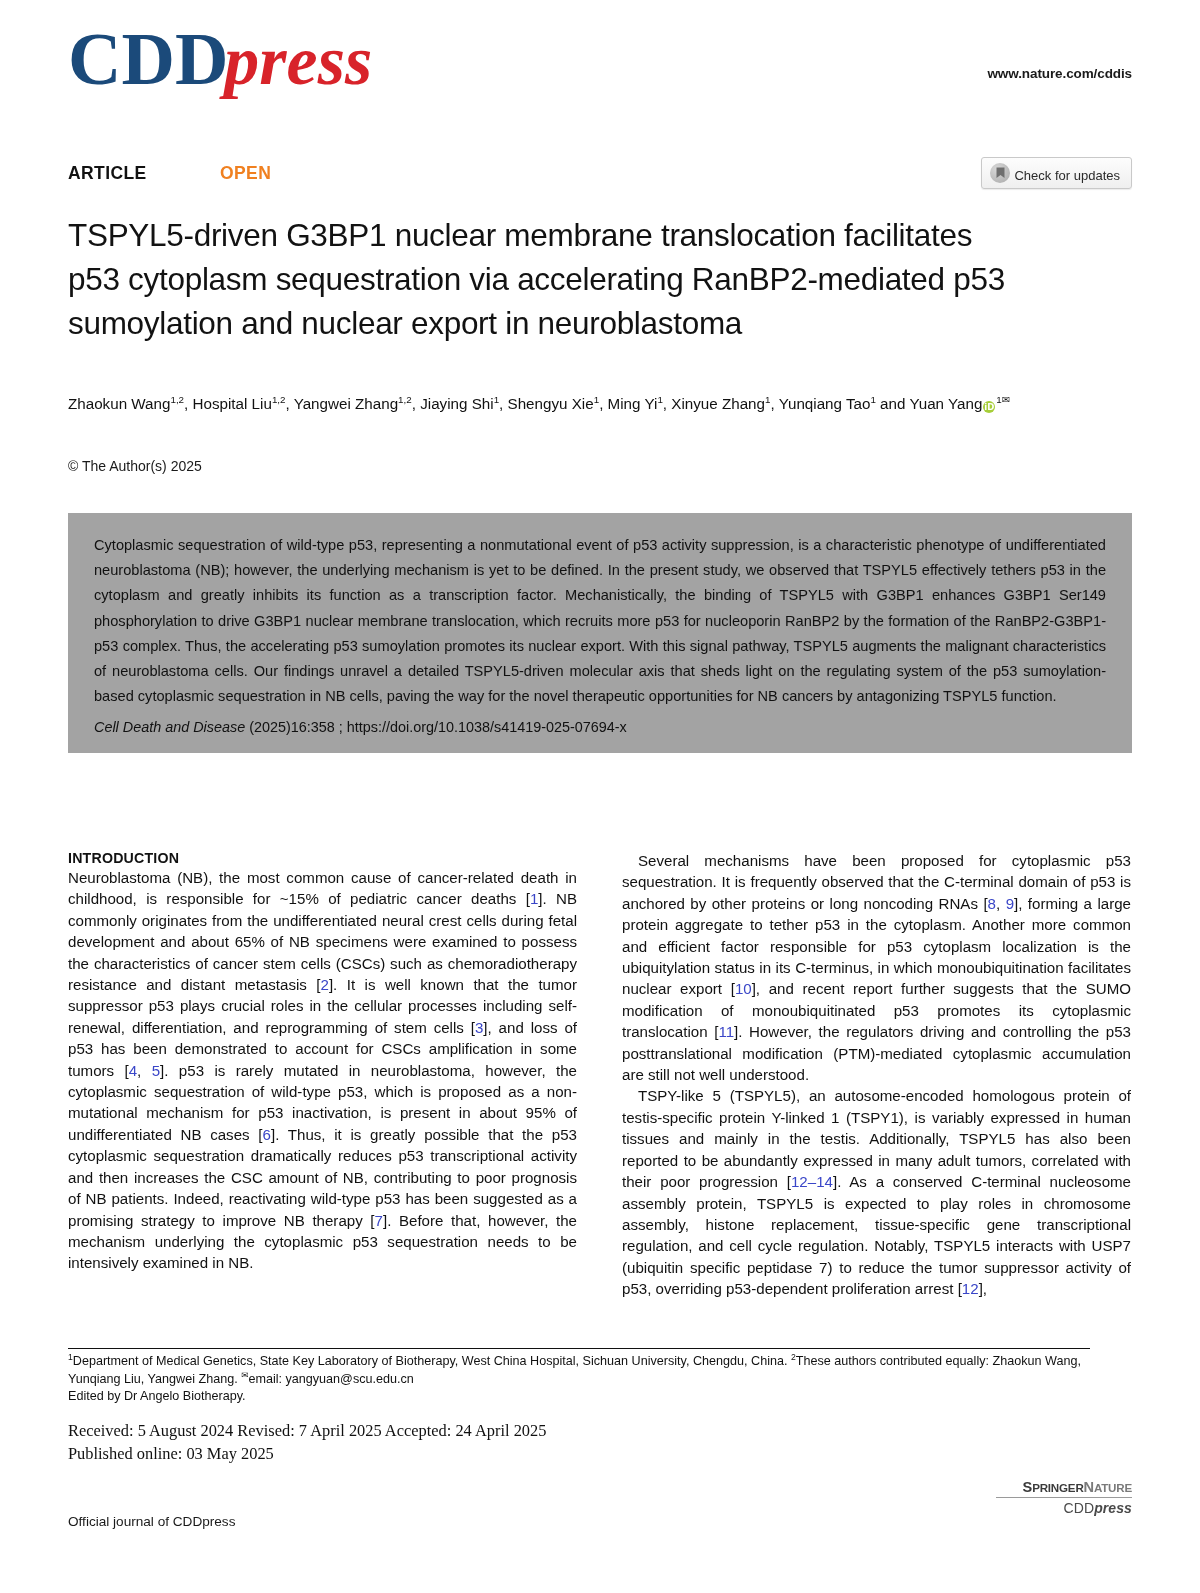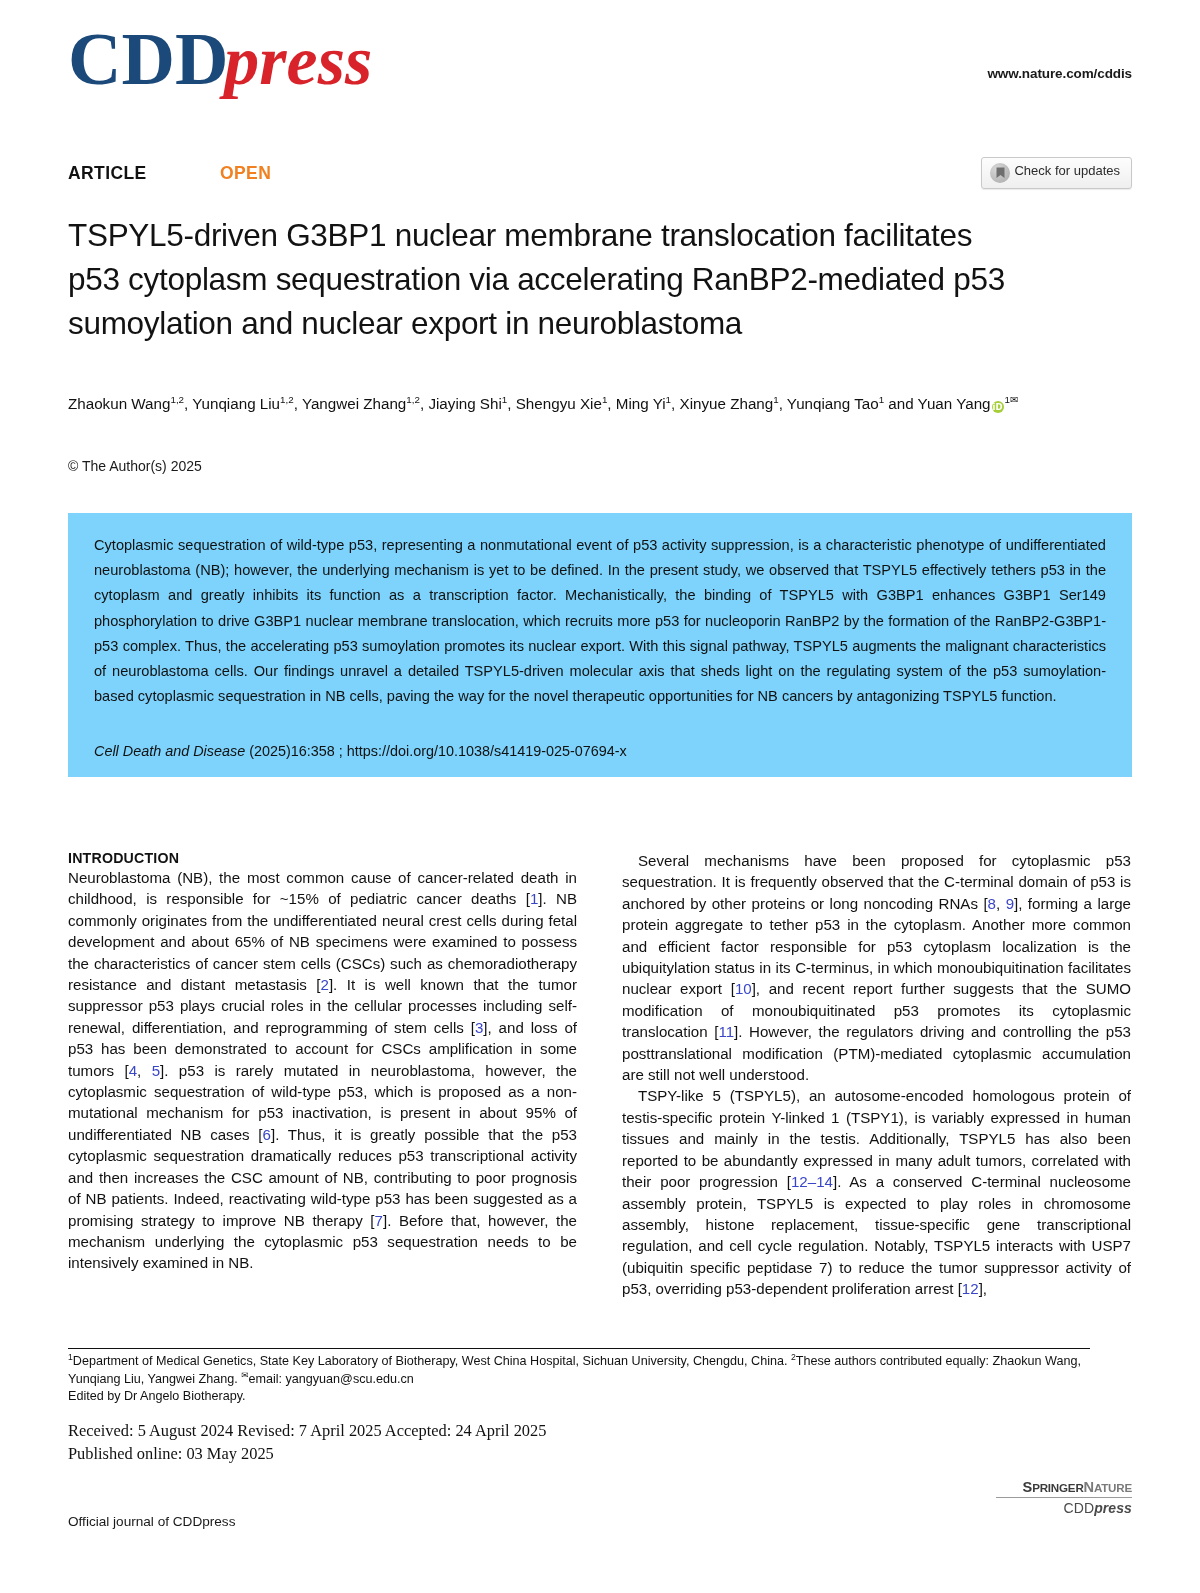--- a/index.html
+++ b/index.html
@@ -84,21 +84,21 @@
     font-size: 17.5px;
     font-weight: 700;
     letter-spacing: 0.4px;
     color: #f08020;
   }
   .check-updates {
     position: absolute;
     right: 0;
     top: -6px;
     display: flex;
-    align-items: flex-start;
+    align-items: flex-end;
     gap: 4px;
     border: 1px solid #c9c9c9;
     background: linear-gradient(#fdfdfd, #efefef);
     border-radius: 3px;
     padding: 5px 11px 5px 8px;
     box-shadow: 0 1px 1px rgba(0,0,0,0.08);
   }
   .check-updates .badge-icon {
     width: 20px;
     height: 20px;
@@ -173,33 +173,33 @@
     color: #1a1a1a;
   }
 
   
   .abstract-box {
     position: absolute;
     top: 513px;
     left: 68px;
     width: 1064px;
     box-sizing: border-box;
-    background: #7dd3fc;
+    background: #a3a3a3;
     padding: 20px 26px 18px 26px;
   }
   .abstract-text {
     font-size: 14.6px;
     line-height: 25.2px;
     color: #111111;
     text-align: justify;
     font-stretch: condensed;
     margin: 0;
   }
   .citation-line {
-    margin-top: 34px;
+    margin-top: 10px;
     font-size: 14.4px;
     color: #111111;
     font-stretch: condensed;
   }
   .citation-line .journal {
     font-style: italic;
   }
 
   
   .columns {
@@ -328,21 +328,21 @@
         </svg>
       </span>
       <span class="cu-label">Check for updates</span>
     </div>
   </div>
 
   <h1 class="title">TSPYL5-driven G3BP1 nuclear membrane translocation facilitates p53 cytoplasm sequestration via accelerating RanBP2-mediated p53 sumoylation and nuclear export in neuroblastoma</h1>
 
   <div class="authors">
     <span>Zhaokun Wang</span><sup>1,2</sup>,
-    <span>Yunqiang Liu</span><sup>1,2</sup>,
+    <span>Hospital Liu</span><sup>1,2</sup>,
     <span>Yangwei Zhang</span><sup>1,2</sup>,
     <span>Jiaying Shi</span><sup>1</sup>,
     <span>Shengyu Xie</span><sup>1</sup>,
     <span>Ming Yi</span><sup>1</sup>,
     <span>Xinyue Zhang</span><sup>1</sup>,
     <span>Yunqiang Tao</span><sup>1</sup> and
     <span>Yuan Yang</span><span class="orcid">iD</span><sup>1</sup><sup class="envelope">✉</sup>
   </div>
 
   <div class="copyright">© The Author(s) 2025</div>

